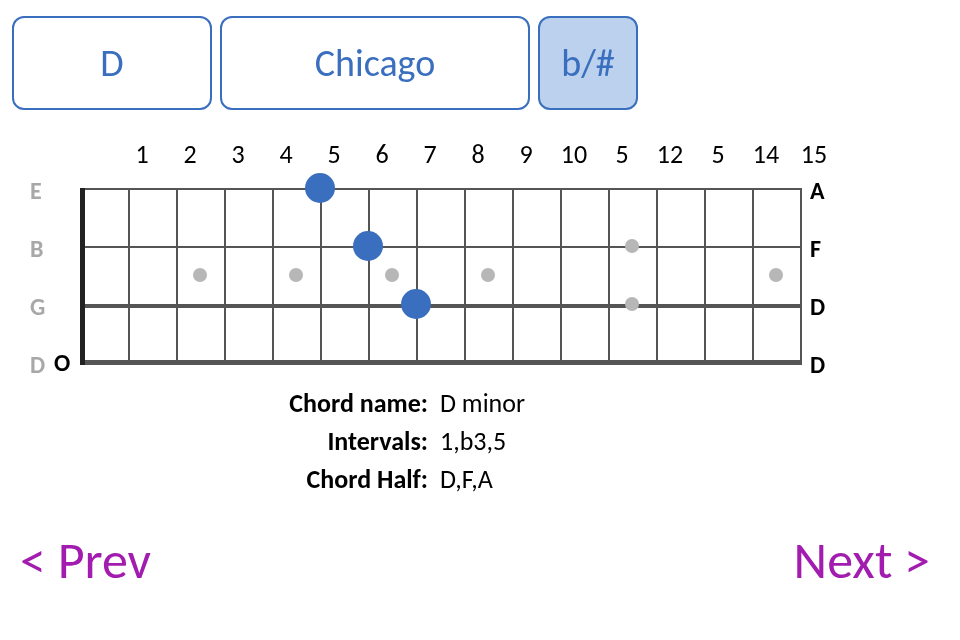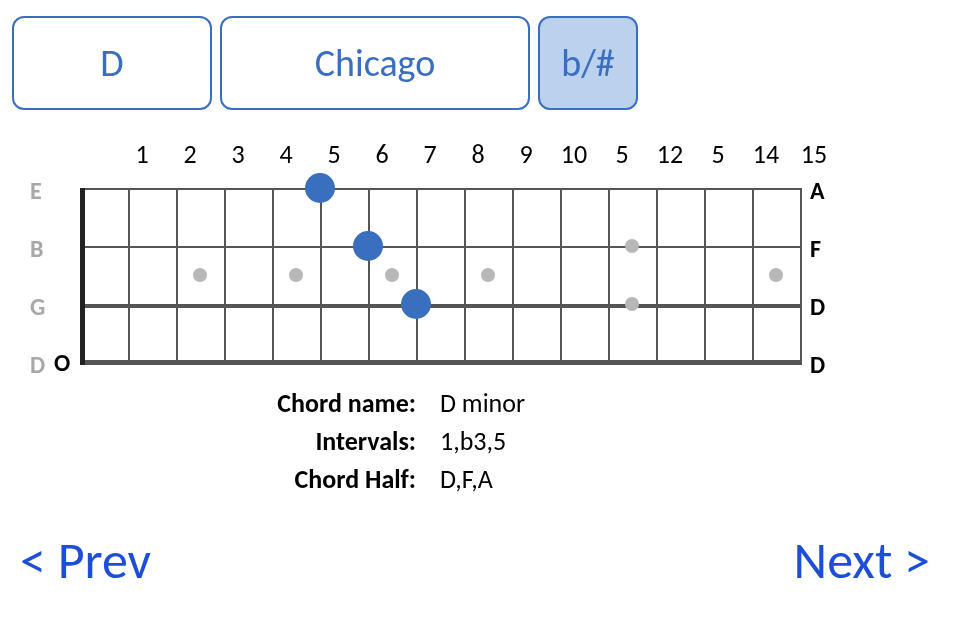--- a/index.html
+++ b/index.html
@@ -111,30 +111,30 @@
     font-size: 26px;
   }
   .info-row {
     display: flex;
     line-height: 38px;
   }
   .info-row .k {
     width: 440px;
     text-align: right;
     font-weight: 700;
-    padding-right: 24px;
+    padding-right: 12px;
   }
   .info-row .v {
     text-align: right;
   }
 
   .nav {
     position: absolute;
     font-size: 52px;
-    color: #1d4ed8;
+    color: #a21caf;
     cursor: pointer;
     user-select: none;
   }
   .nav.prev { left: 20px; top: 528px; }
   .nav.next { right: 30px; top: 528px; }
 </style>
 </head>
 <body>
 
 <div class="top-row">

